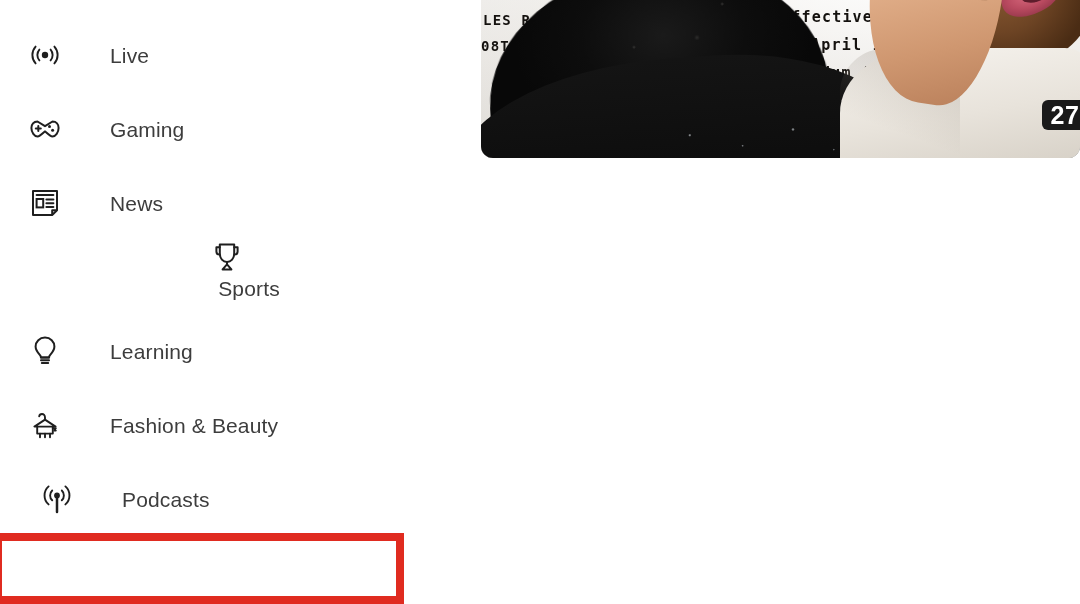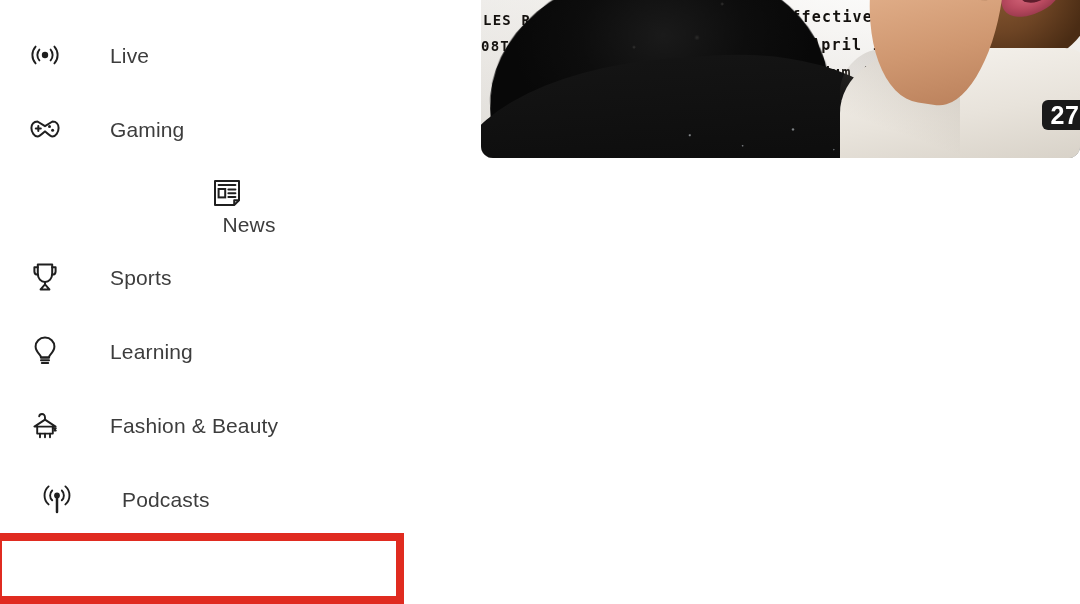--- a/index.html
+++ b/index.html
@@ -225,36 +225,36 @@
           <path d="M9.5 9.5 L17 14.2 L24.5 9.5 C28.4 9.5 30.6 12.3 30.6 16 C30.6 20.2 27.6 24.5 24.4 24.5 C21.6 24.5 18.8 20.6 17 19.4 C15.2 20.6 12.4 24.5 9.6 24.5 C6.4 24.5 3.4 20.2 3.4 16 C3.4 12.3 5.6 9.5 9.5 9.5 Z" stroke-linejoin="round"></path>
           <path d="M10.3 14 L10.3 19" stroke-linecap="round"></path>
           <path d="M7.8 16.5 L12.8 16.5" stroke-linecap="round"></path>
           <circle cx="21.5" cy="14.6" r="1.5" fill="#1f1f1f" stroke="none"></circle>
           <circle cx="24.6" cy="18.2" r="1.5" fill="#1f1f1f" stroke="none"></circle>
         </svg>
       </span>
       <span class="nav-label">Gaming</span>
     </div>
 
-    <div class="nav-item" style="top:172px;flex-direction:column;">
+    <div class="nav-item" style="top:172px;">
       <span class="nav-icon">
         <svg width="34" height="34" viewBox="0 0 34 34" fill="none" stroke="#1f1f1f" stroke-width="2">
           <path d="M5 5 H29 V24.2 L24.2 29 H5 Z" stroke-linejoin="round"></path>
           <path d="M29 24.2 H24.2 V29" stroke-linejoin="round"></path>
           <path d="M8.6 9 H25.4" stroke-linecap="round"></path>
           <rect x="8.6" y="13" width="6.6" height="8.4"></rect>
           <path d="M18.4 13.4 H25.4" stroke-linecap="round"></path>
           <path d="M18.4 17.2 H25.4" stroke-linecap="round"></path>
           <path d="M18.4 21 H25.4" stroke-linecap="round"></path>
         </svg>
       </span>
       <span class="nav-label">News</span>
     </div>
 
-    <div class="nav-item" style="top:246px;">
+    <div class="nav-item" style="top:236px;flex-direction:column;">
       <span class="nav-icon">
         <svg width="34" height="34" viewBox="0 0 34 34" fill="none" stroke="#1f1f1f" stroke-width="2" stroke-linejoin="round" stroke-linecap="round">
           <path d="M9.8 4.6 H24.2 V13.6 C24.2 18.6 21 22 17 22 C13 22 9.8 18.6 9.8 13.6 Z"></path>
           <path d="M9.8 7.2 H6.4 V11.4 C6.4 13.3 7.8 14.6 9.8 14.6"></path>
           <path d="M24.2 7.2 H27.6 V11.4 C27.6 13.3 26.2 14.6 24.2 14.6"></path>
           <path d="M17 22 V24.4"></path>
           <path d="M12.6 29.4 L17 24.4 L21.4 29.4 Z"></path>
         </svg>
       </span>
       <span class="nav-label">Sports</span>

